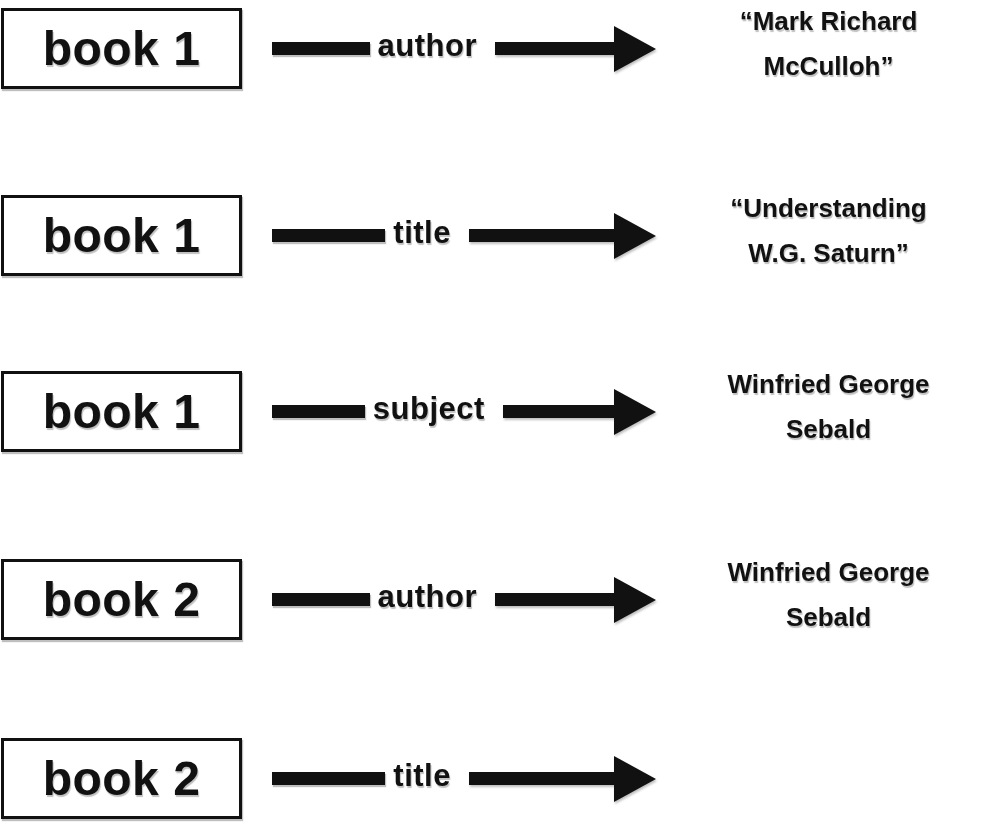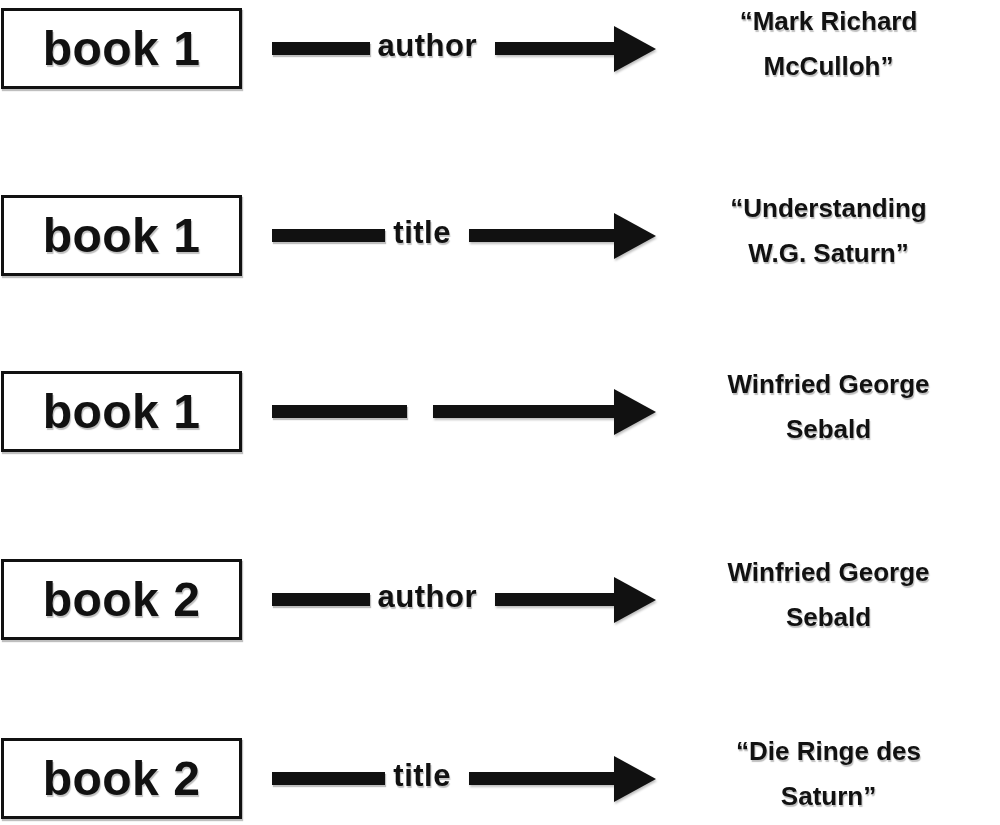--- a/index.html
+++ b/index.html
@@ -142,20 +142,21 @@
     <div class="object-literal">“Understanding
 W.G. Saturn”</div>
   </div>
 
   <div class="row">
     <div class="subject-box">
       <span class="subject-label">book 1</span>
     </div>
     <div class="connector">
       <div class="tail-bar"></div>
+      <div class="predicate-label">subject</div>
       <div class="arrow">
         <div class="arrow-shaft"></div>
         <div class="arrow-head"></div>
       </div>
     </div>
     <div class="object-literal">Winfried George
 Sebald</div>
   </div>
 
   <div class="row">
@@ -179,17 +180,15 @@
       <span class="subject-label">book 2</span>
     </div>
     <div class="connector">
       <div class="tail-bar"></div>
       <div class="predicate-label">title</div>
       <div class="arrow">
         <div class="arrow-shaft"></div>
         <div class="arrow-head"></div>
       </div>
     </div>
-    <div class="object-literal">“Die Ringe des
-Saturn”</div>
   </div>
 
 </div>
 
 </body></html>

